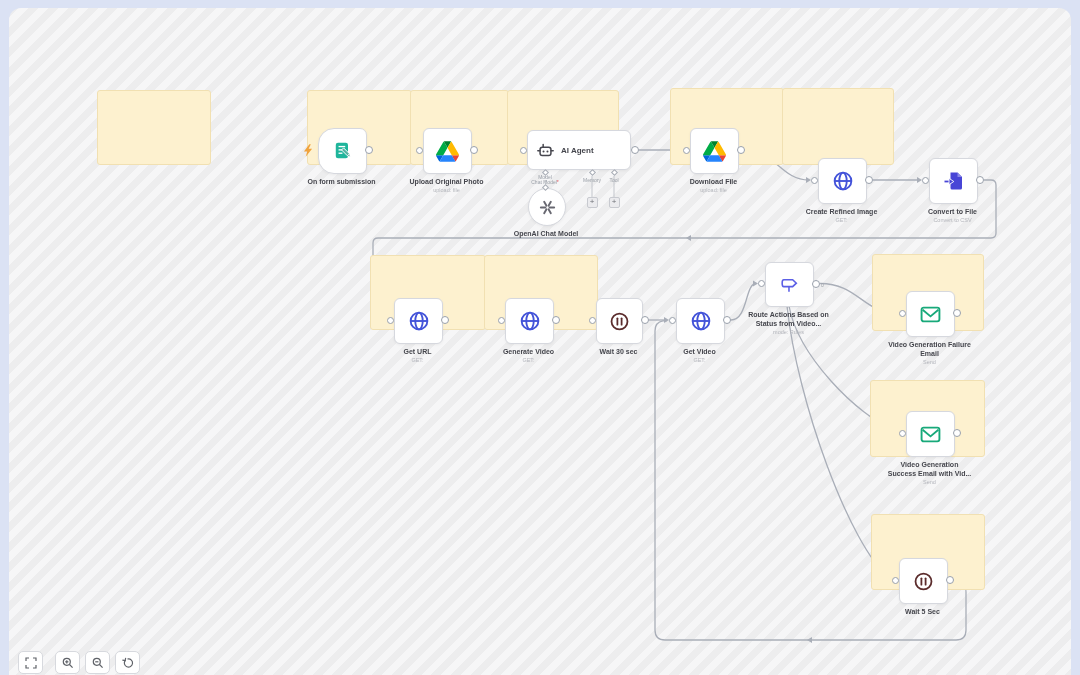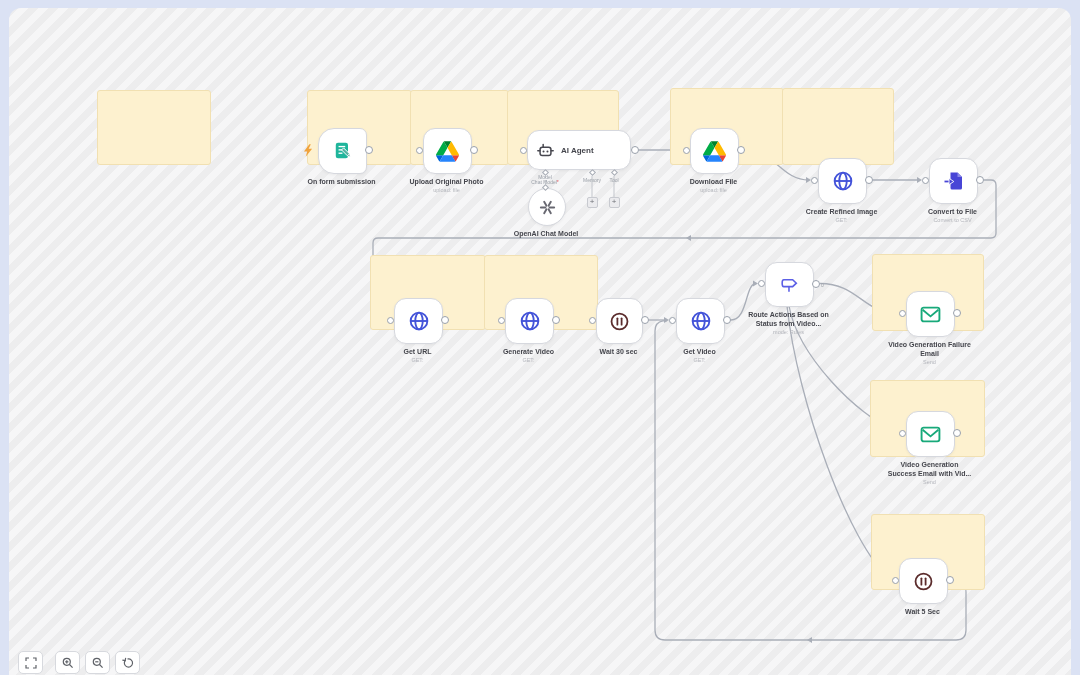--- a/index.html
+++ b/index.html
@@ -7,21 +7,21 @@
   .frame-bg{position:absolute;left:0;top:0;width:1080px;height:675px;background:#dbe2f4;}
   .canvas-bg{position:absolute;left:9px;top:8px;width:1062px;height:667px;
     border-radius:12px 12px 0 0;
     background:repeating-linear-gradient(135deg,#ededee 0 7px,#f6f6f7 7px 14px);}
   #world{position:absolute;left:0;top:0;width:1080px;height:675px;}
   #conn-svg{position:absolute;left:0;top:0;pointer-events:none;}
   .conn{fill:none;stroke:#a9aeb8;stroke-width:1.3;}
   .conn-arrow{fill:#a9aeb8;stroke:none;}
   .agent-line{fill:none;stroke:#c3c6cc;stroke-width:1;}
   .sticky{position:absolute;background:#fdf1cf;border:1px solid #f1e0b2;border-radius:3px;}
-  .node{position:absolute;background:#fff;border:1px solid #d6d8de;border-radius:12px;
+  .node{position:absolute;background:#fff;border:1px solid #d6d8de;border-radius:6px;
     box-shadow:0 1px 3px rgba(0,0,0,.05);display:flex;align-items:center;justify-content:center;}
   .node.trigger{border-radius:16px 7px 7px 16px;}
   .node.circle{border-radius:50%;}
   .node.wide{justify-content:flex-start;padding-left:9px;gap:7px;box-sizing:border-box;}
   .agent-title{font-size:8px;font-weight:bold;color:#45464d;}
   .node-label{position:absolute;width:120px;text-align:center;font-size:7px;font-weight:bold;
     color:#45464d;white-space:pre-line;line-height:1.3;}
   .node-sub{font-size:5.5px;font-weight:normal;color:#b3b5bb;margin-top:1px;}
   .dot{position:absolute;width:7px;height:7px;box-sizing:border-box;border:1.3px solid #99a0ab;
     border-radius:50%;background:#fff;}

